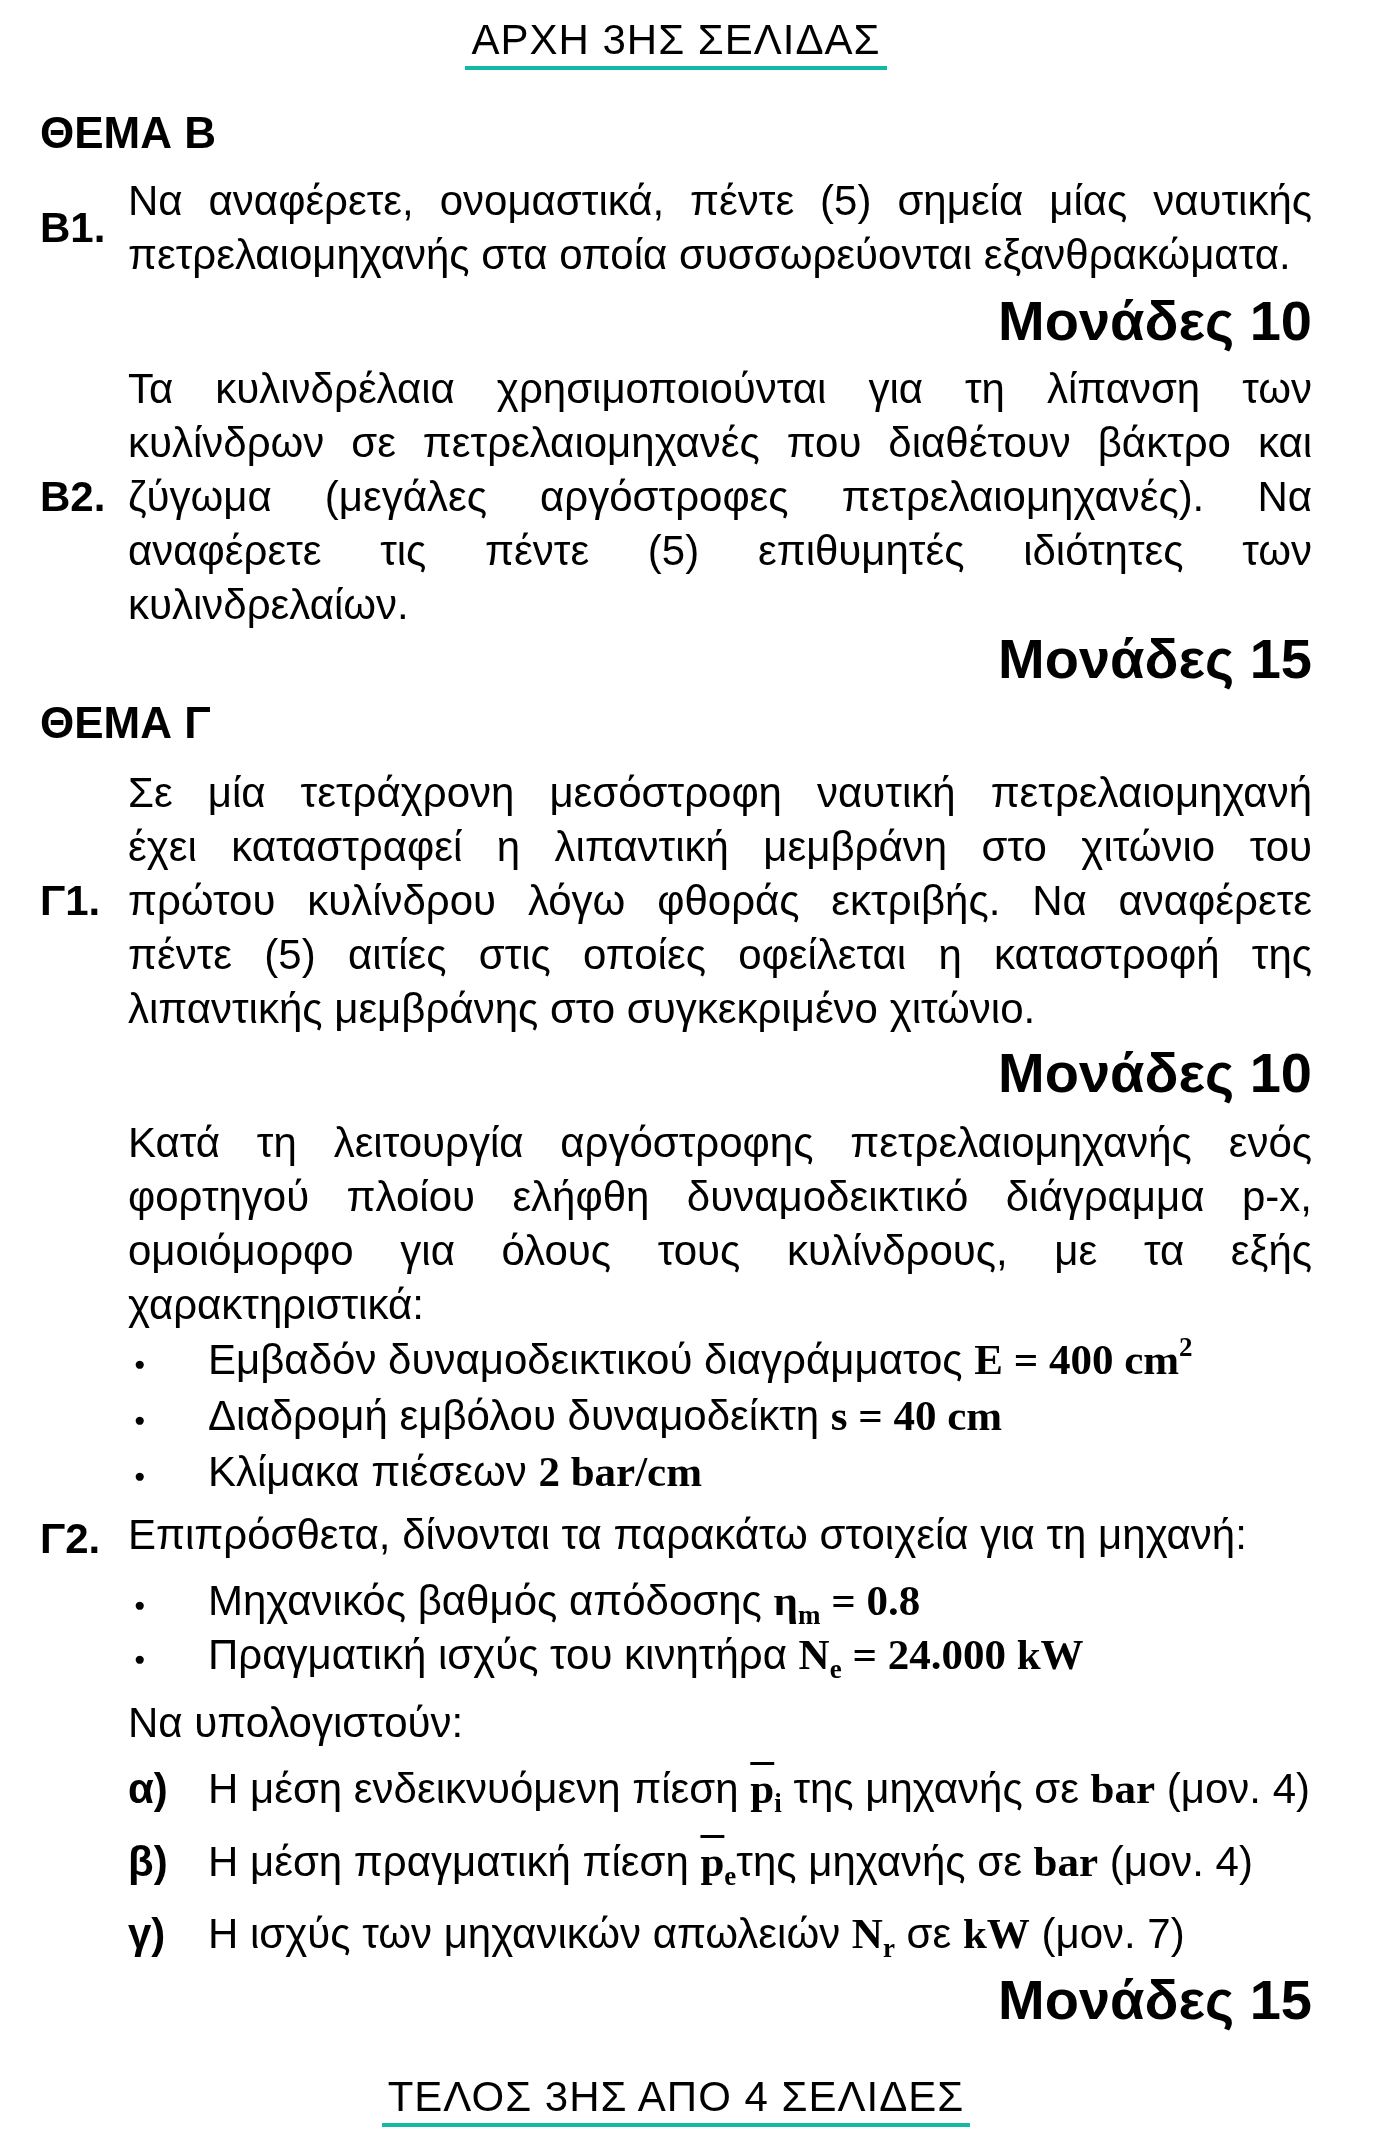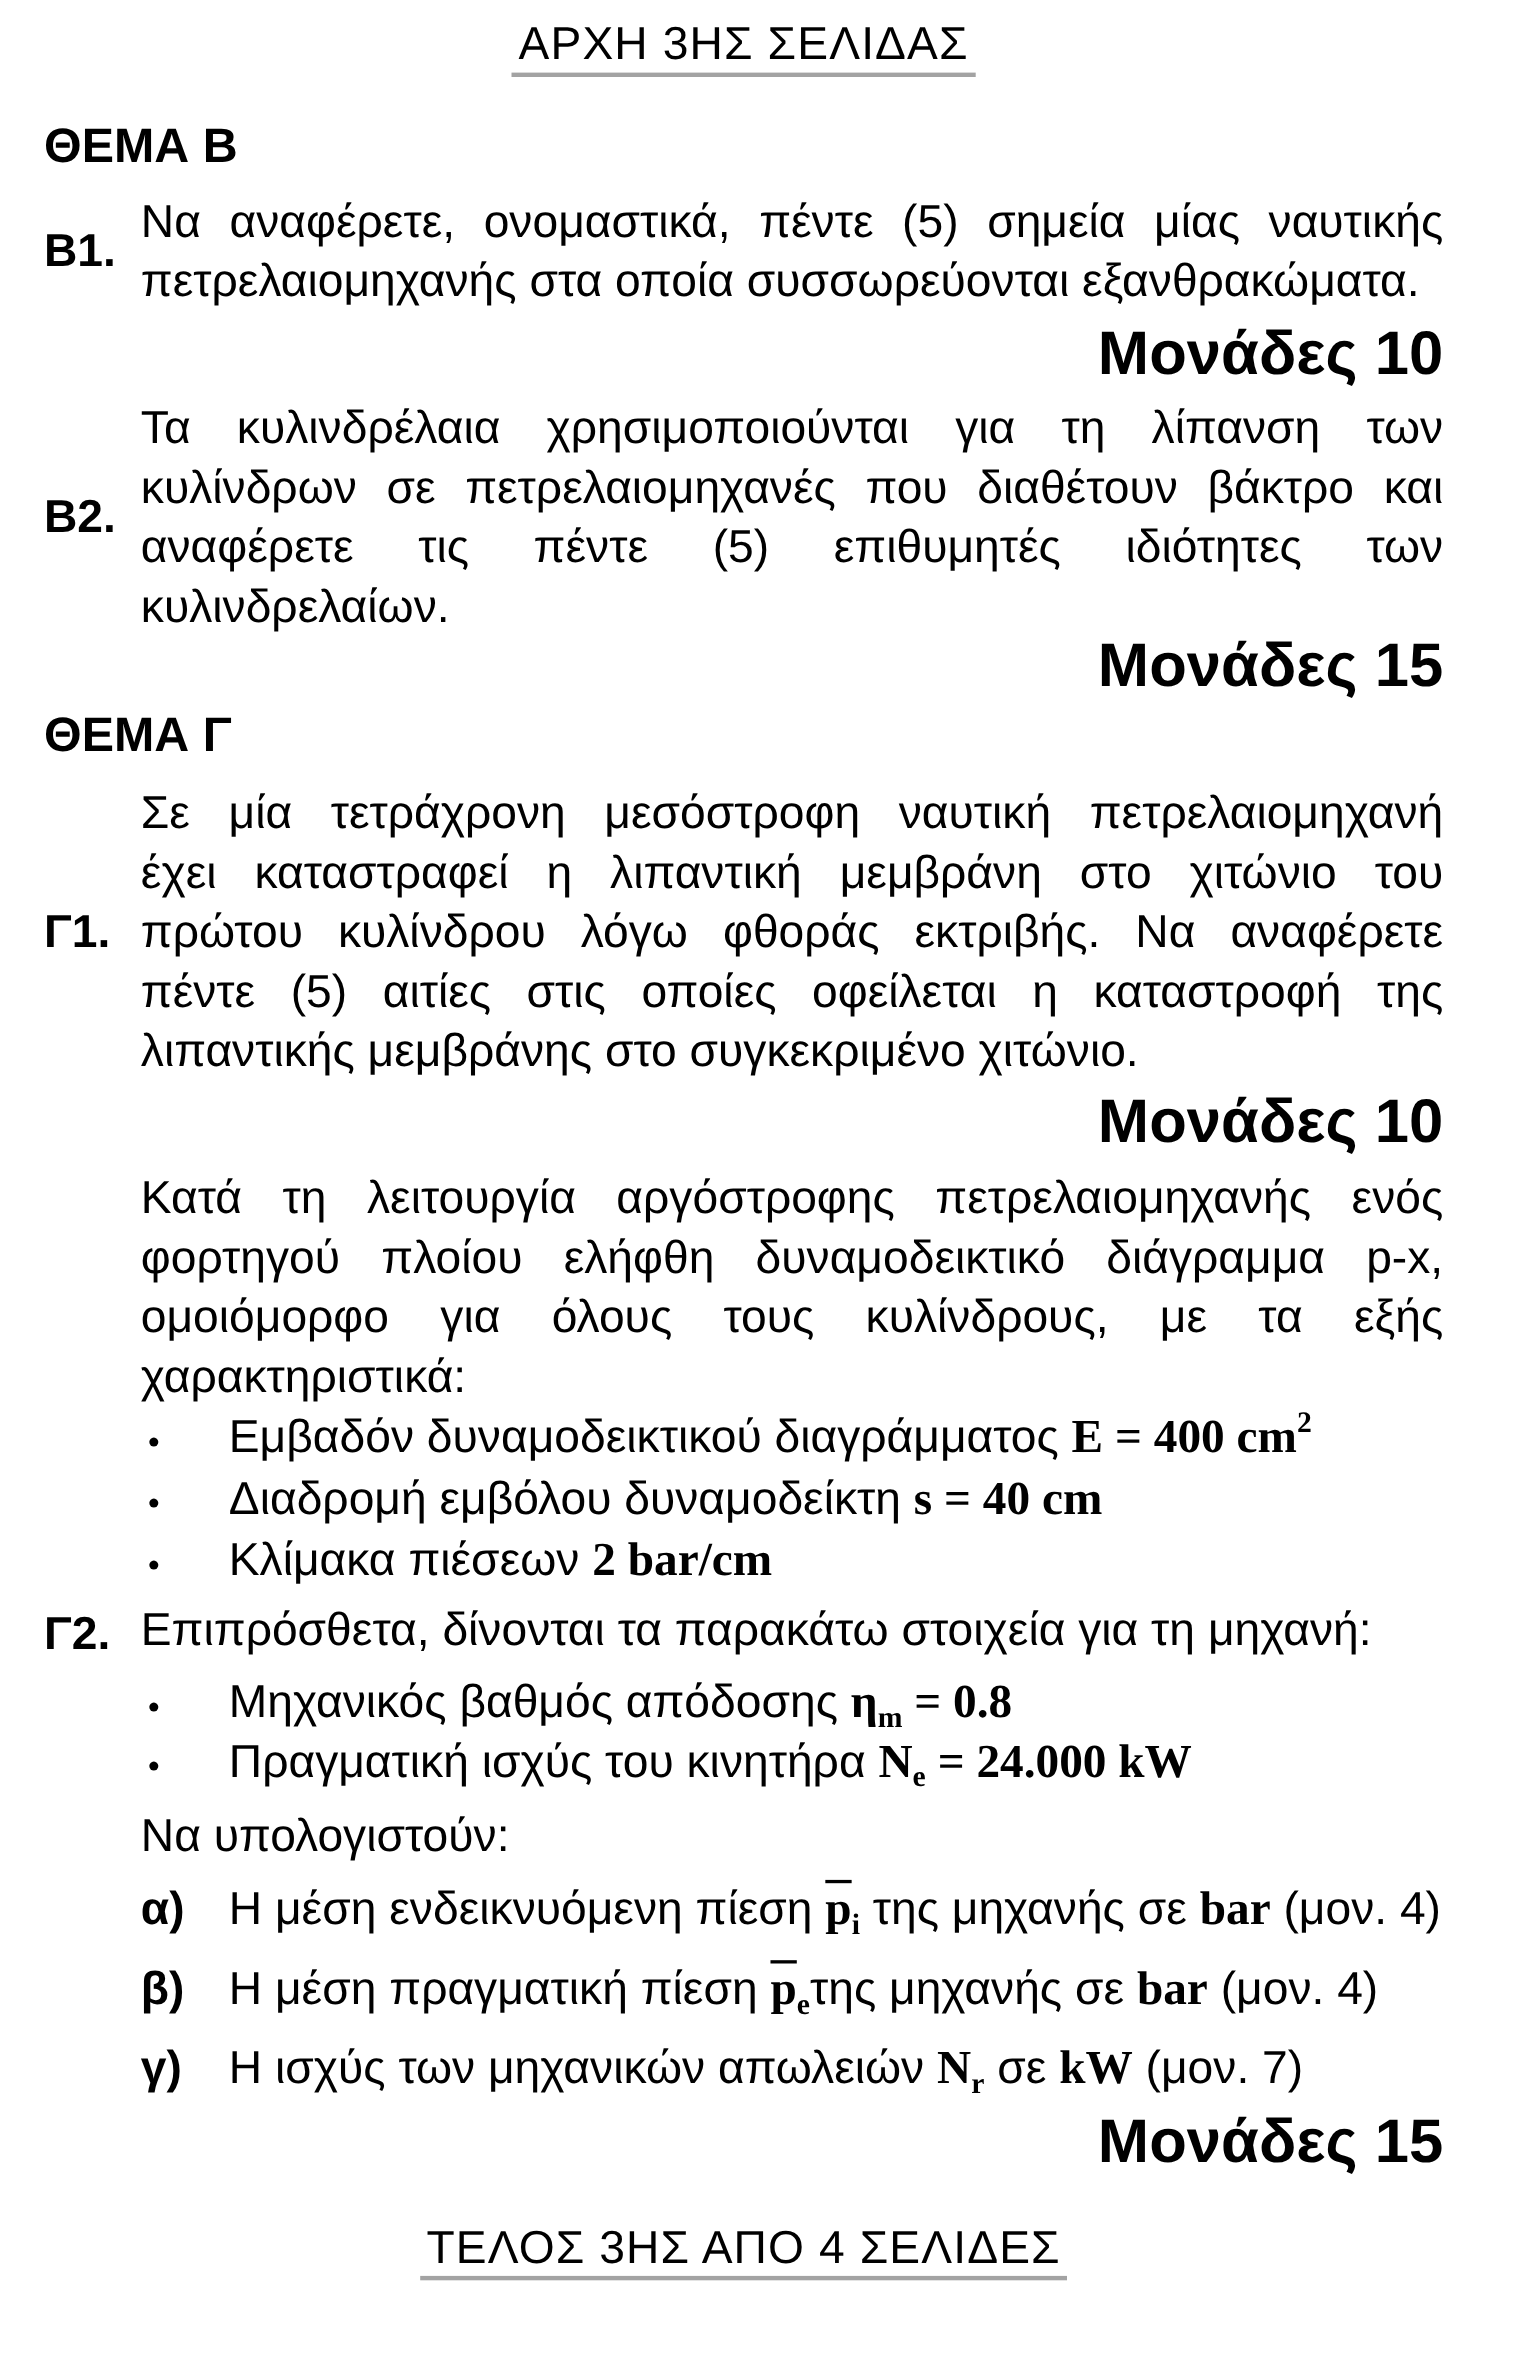--- a/index.html
+++ b/index.html
@@ -20,21 +20,21 @@
     padding: 16px 78px 0 40px; 
   }
 
   
   .center-row { text-align: center; }
   .page-header, .page-footer {
     display: inline-block;
     font-size: 42px;
     line-height: 46px;
     letter-spacing: 1px;
-    border-bottom: 4px solid #a3a3a3;
+    border-bottom: 4px solid #14b8a6;
     padding: 0 6px 3px 6px;
   }
   .page-footer-row { margin-top: 46px; }
 
   
   .theme-heading {
     font-weight: bold;
     font-size: 44px;
     line-height: 46px;
   }
@@ -158,20 +158,21 @@
       <div class="line lline">πετρελαιομηχανής στα οποία συσσωρεύονται εξανθρακώματα.</div>
     </div>
   </div>
   <div class="marks mt-b1m">Μονάδες 10</div>
 
   <div class="sec mt-b2">
     <div class="sec-label">Β2.</div>
     <div class="sec-body">
       <div class="line jline">Τα κυλινδρέλαια χρησιμοποιούνται για τη λίπανση των</div>
       <div class="line jline">κυλίνδρων σε πετρελαιομηχανές που διαθέτουν βάκτρο και</div>
+      <div class="line jline">ζύγωμα (μεγάλες αργόστροφες πετρελαιομηχανές). Να</div>
       <div class="line jline">αναφέρετε τις πέντε (5) επιθυμητές ιδιότητες των</div>
       <div class="line lline">κυλινδρελαίων.</div>
     </div>
   </div>
   <div class="marks">Μονάδες 15</div>
 
   <div class="theme-heading theme-g-heading">ΘΕΜΑ Γ</div>
 
   <div class="sec mt-g1">
     <div class="sec-label">Γ1.</div>

